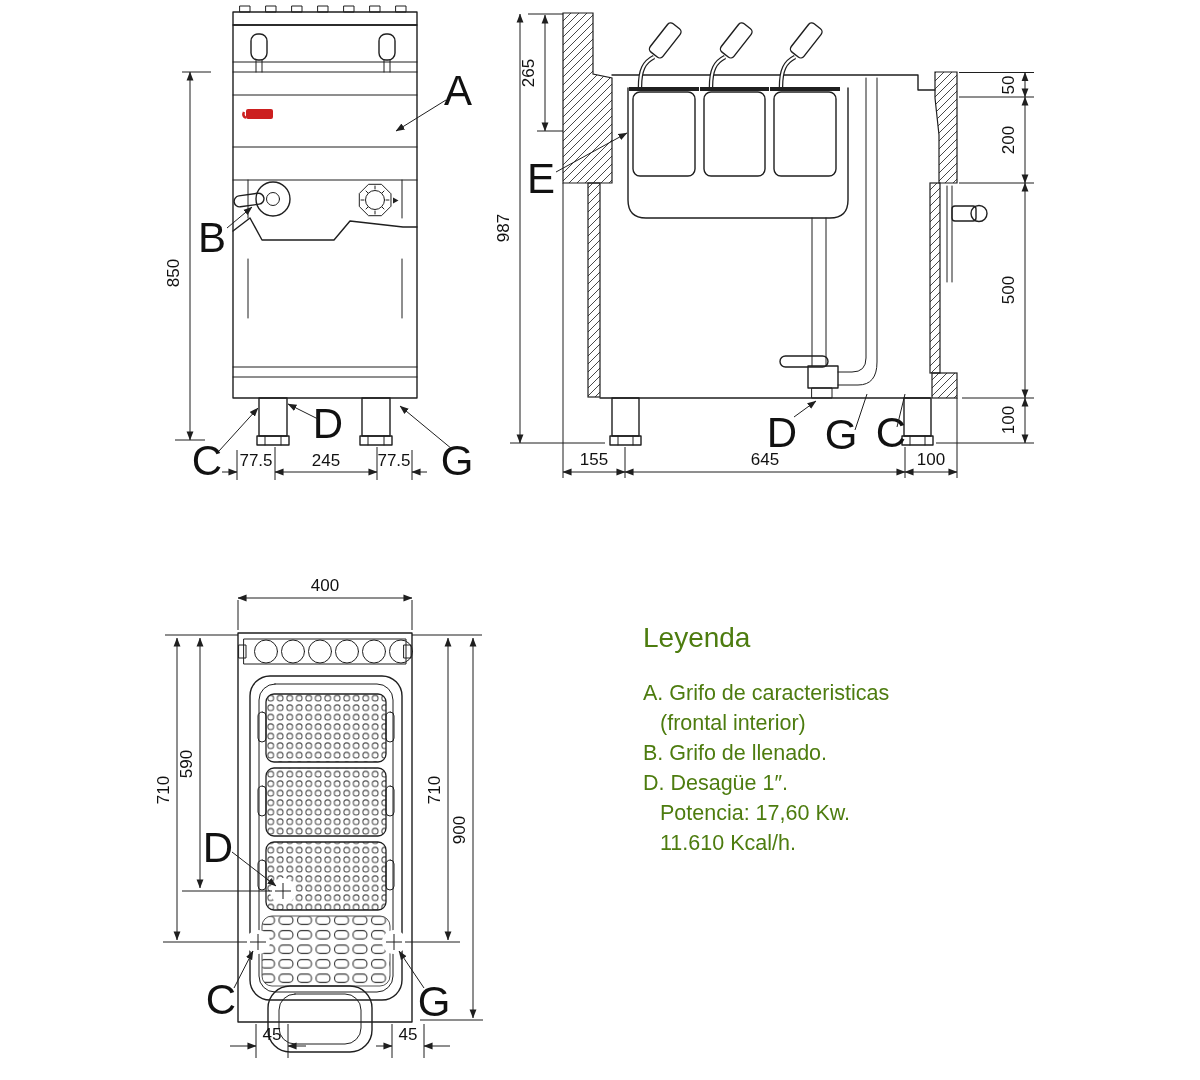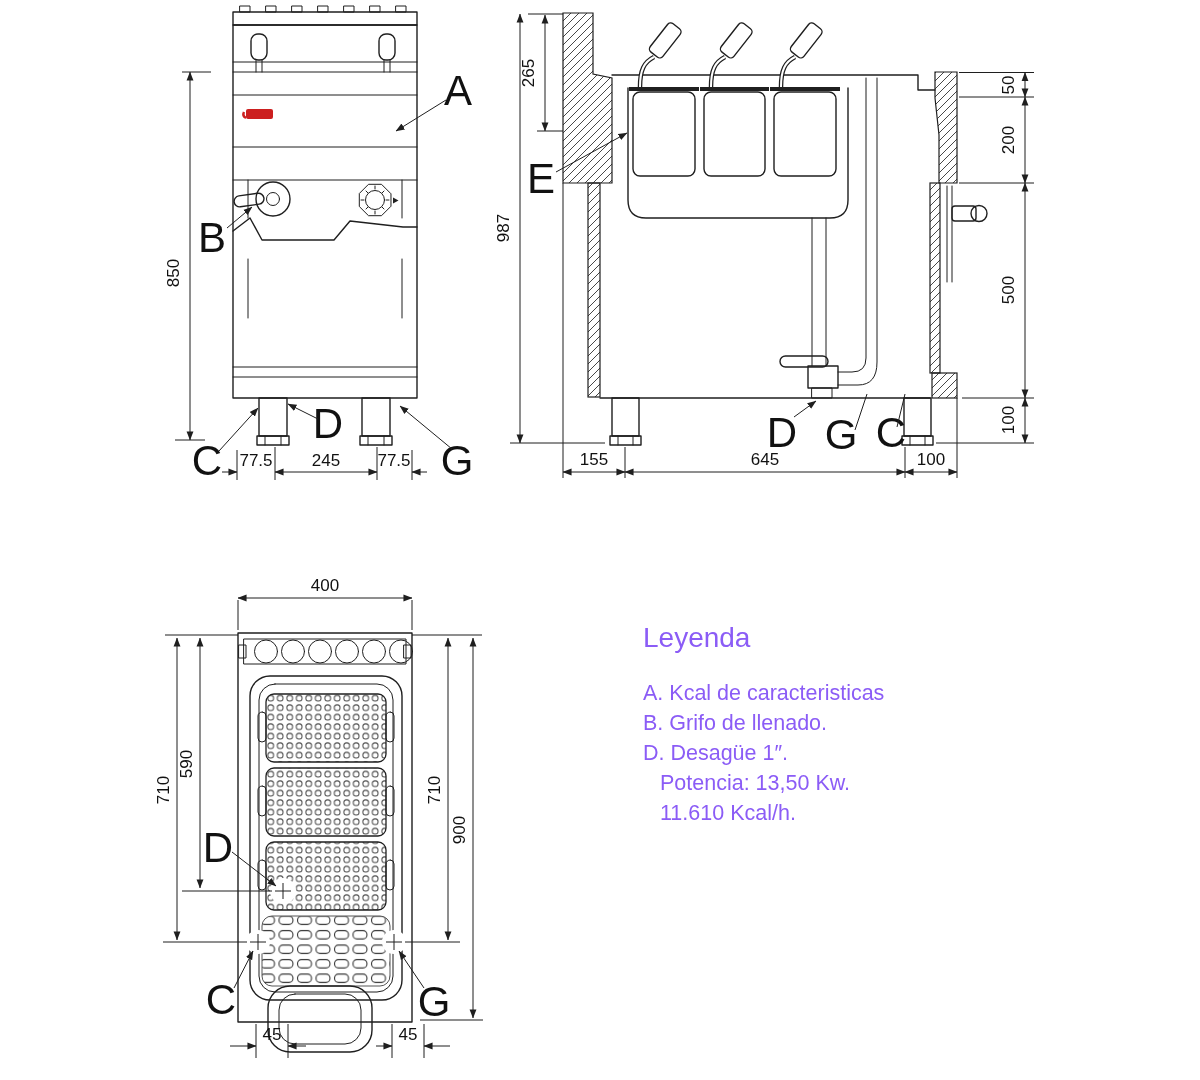--- a/index.html
+++ b/index.html
@@ -7,21 +7,21 @@
           font-family:"Liberation Sans",sans-serif;}
   svg{position:absolute;left:0;top:0;}
   .ln{fill:none;stroke:#1f1f1f;stroke-width:1.4;stroke-linejoin:round;stroke-linecap:round;}
   .lnt{fill:none;stroke:#1f1f1f;stroke-width:1;stroke-linejoin:round;stroke-linecap:round;}
   .hatch{fill:url(#hatch);stroke:#1f1f1f;stroke-width:1.2;}
   .dim{fill:none;stroke:#1f1f1f;stroke-width:1;}
   .dtxt{font-size:17px;fill:#111;}
   .call{font-size:42px;fill:#111;}
   .halo{fill:#ffffff;stroke:none;}
   .rim{fill:#1f1f1f;stroke:none;}
-  .legend{position:absolute;left:643px;top:622px;width:330px;color:#8b5cf6;}
+  .legend{position:absolute;left:643px;top:622px;width:330px;color:#4d7c0f;}
   .legend-title{font-size:28px;margin-bottom:24px;}
   .lg-line{font-size:21.5px;line-height:30px;}
   .lg-line.indent{padding-left:17px;}
 </style>
 </head>
 <body>
 
 <div id="canvas">
 <svg width="1200" height="1080" viewBox="0 0 1200 1080">
   <defs>
@@ -311,19 +311,20 @@
       <text x="221" y="1014" class="call" text-anchor="middle">C</text>
       <line x1="234" y1="988" x2="253" y2="951" class="dim" marker-end="url(#ah)"></line>
       <text x="434" y="1016" class="call" text-anchor="middle">G</text>
       <line x1="424" y1="988" x2="399" y2="951" class="dim" marker-end="url(#ah)"></line>
     </g>
   </g>
 </svg>
 
 <div class="legend">
   <div class="legend-title">Leyenda</div>
-  <div class="lg-line">A. Kcal de caracteristicas</div>
+  <div class="lg-line">A. Grifo de caracteristicas</div>
+  <div class="lg-line indent">(frontal interior)</div>
   <div class="lg-line">B. Grifo de llenado.</div>
   <div class="lg-line">D. Desagüe 1″.</div>
-  <div class="lg-line indent">Potencia: 13,50 Kw.</div>
+  <div class="lg-line indent">Potencia: 17,60 Kw.</div>
   <div class="lg-line indent">11.610 Kcal/h.</div>
 </div>
 </div>
 
 </body></html>

